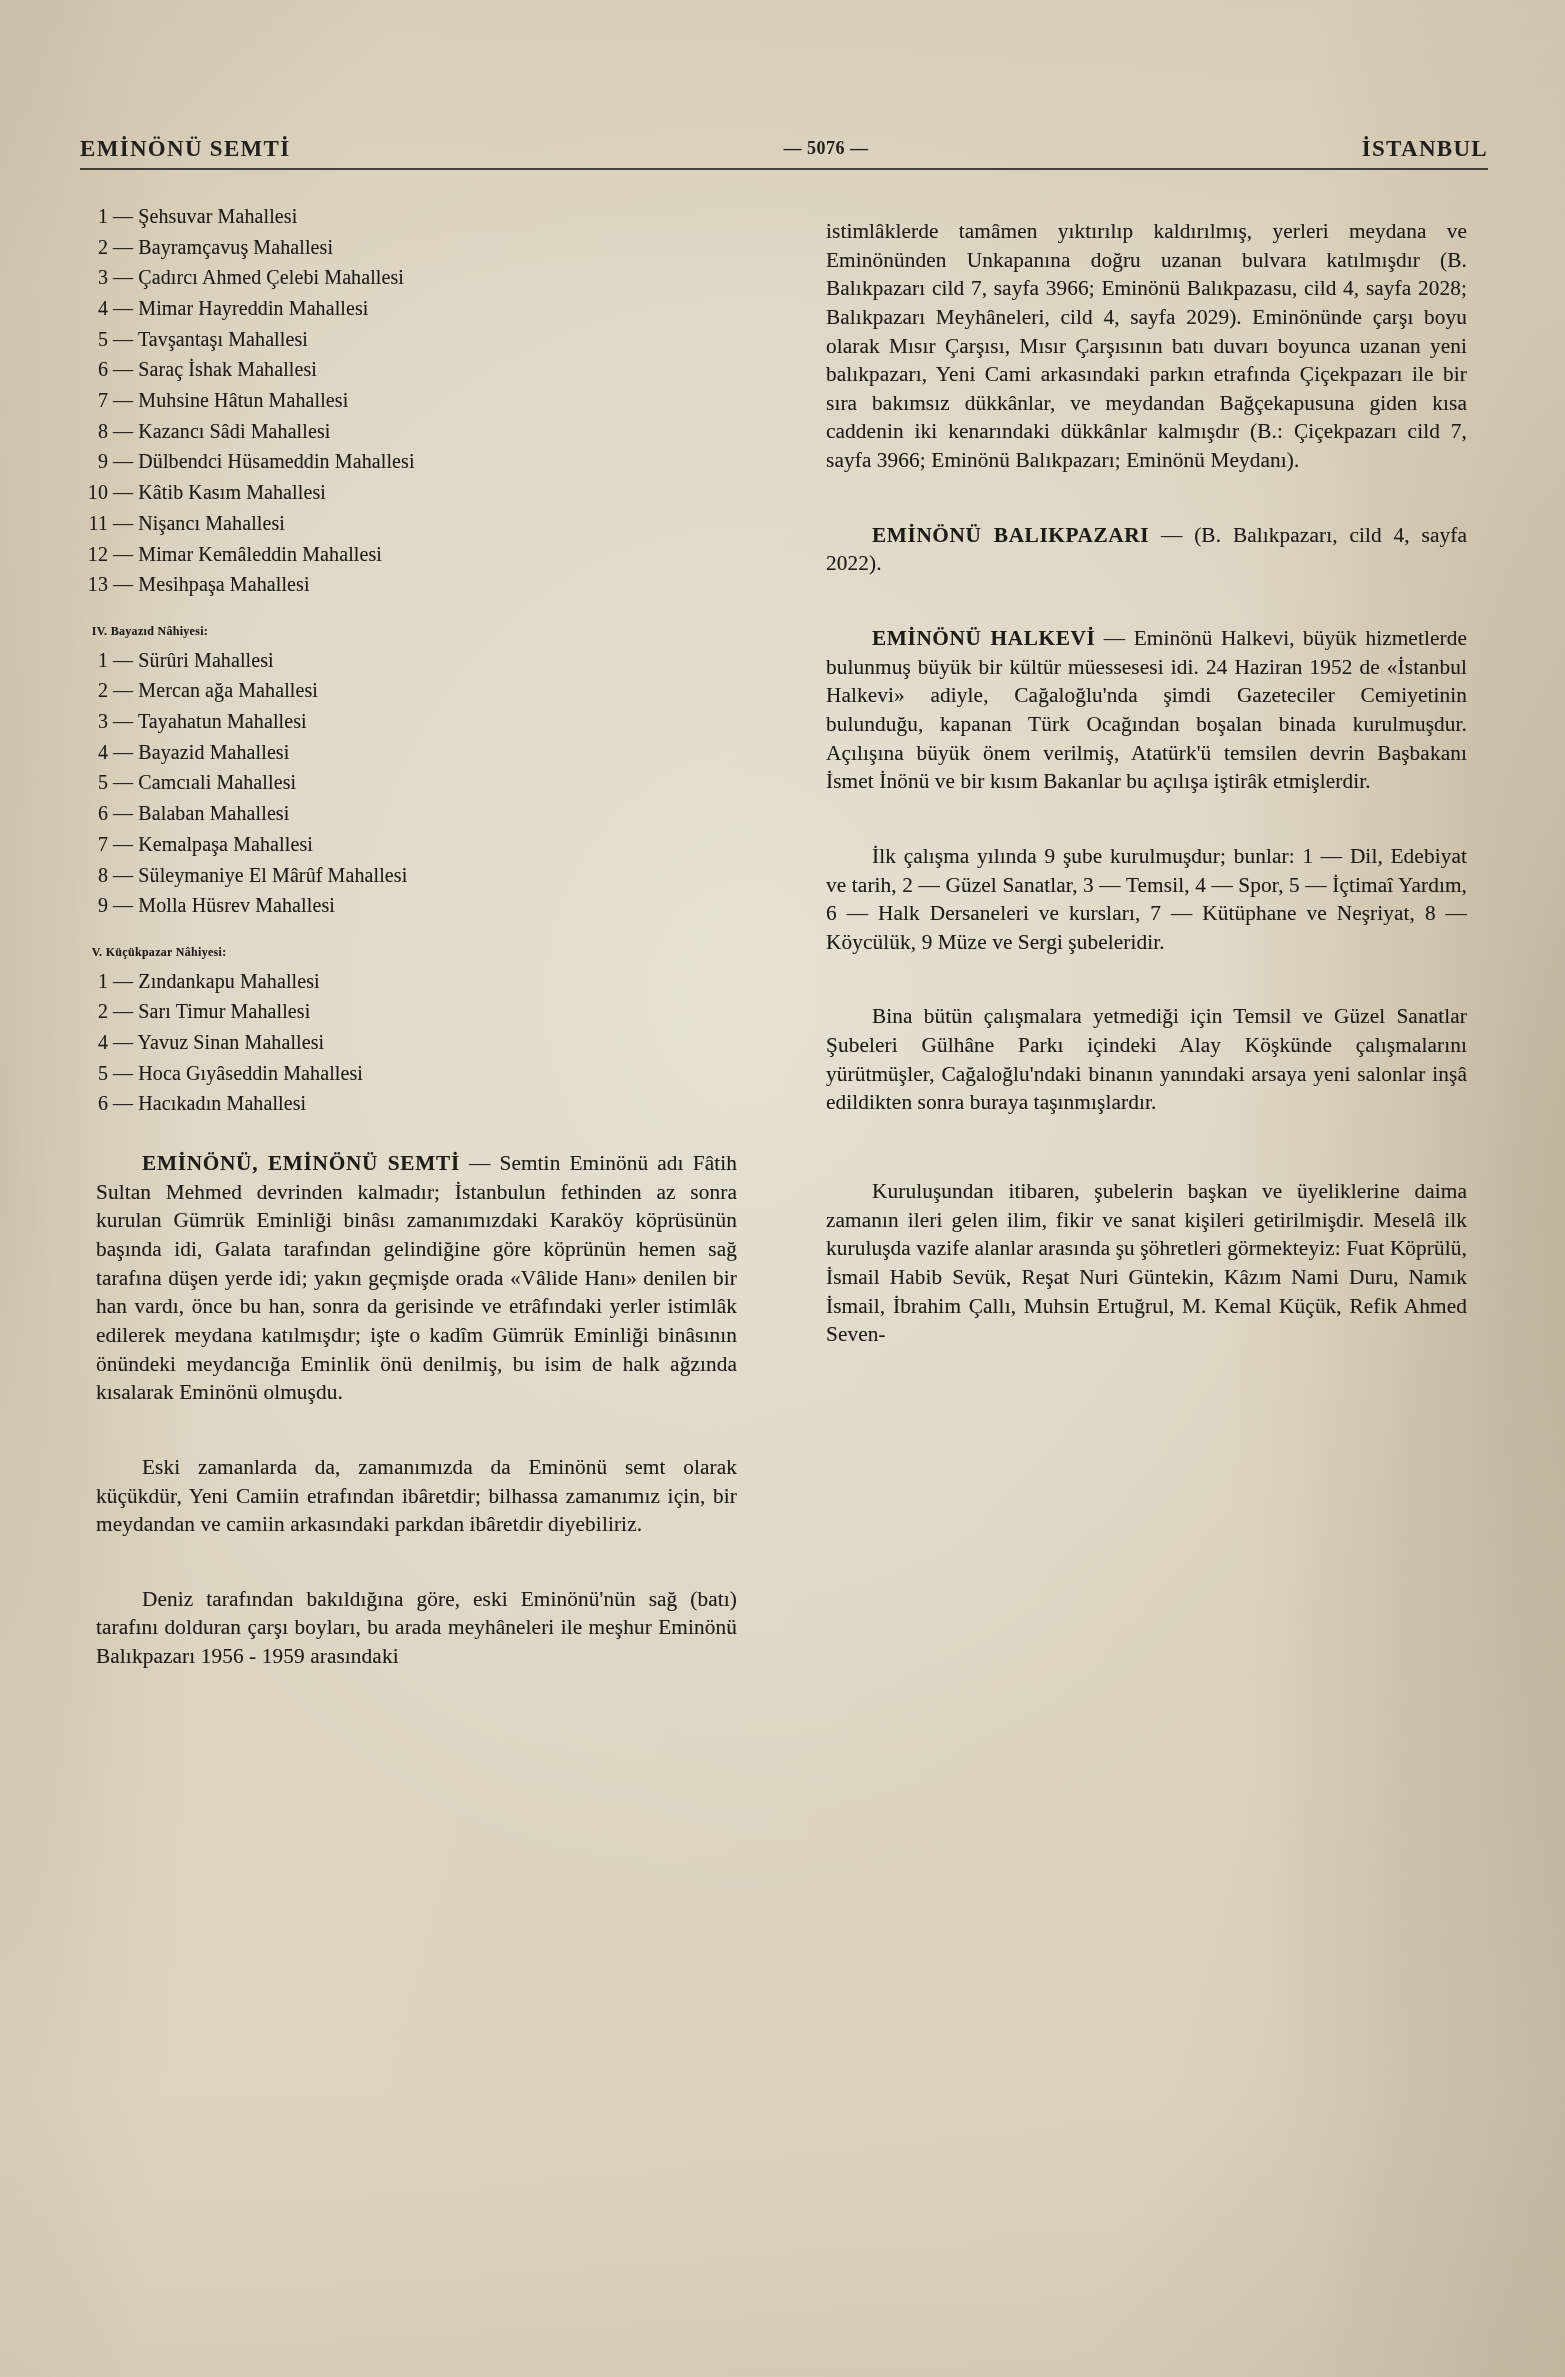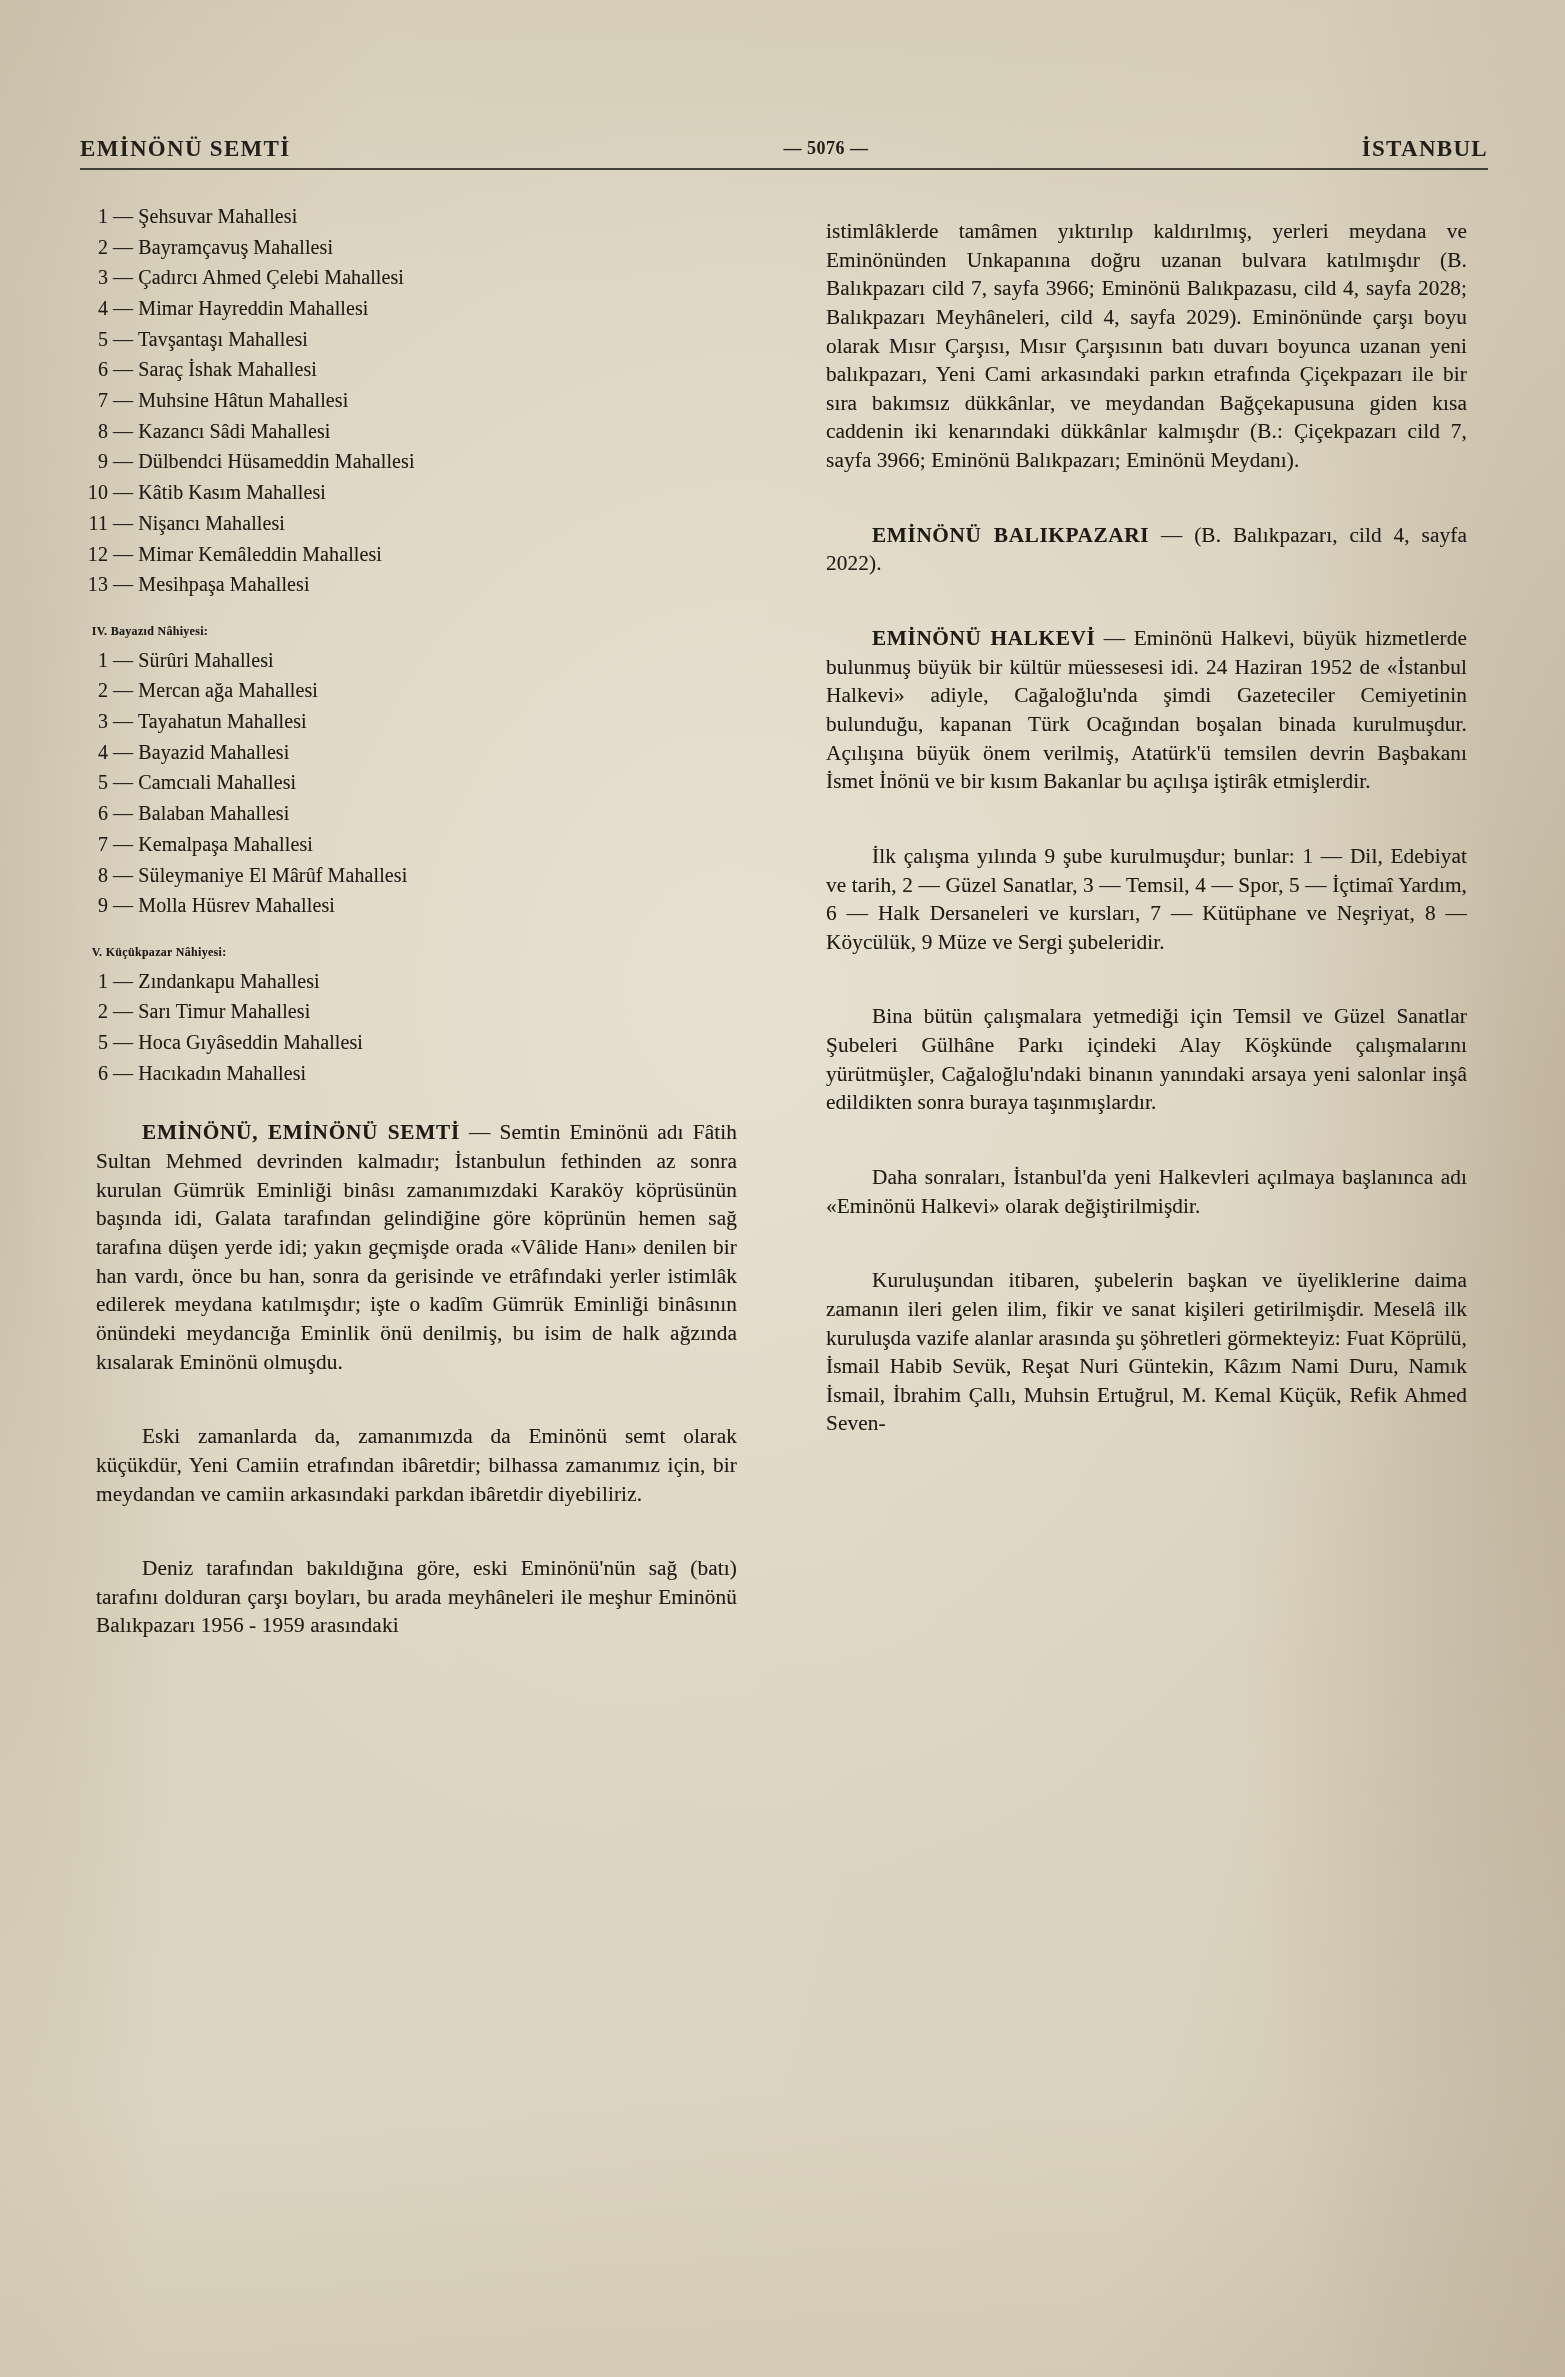--- a/index.html
+++ b/index.html
@@ -169,20 +169,21 @@
           <li><span class="num">7</span> — <span>Kemalpaşa Mahallesi</span></li>
           <li><span class="num">8</span> — <span>Süleymaniye El Mârûf Mahallesi</span></li>
           <li><span class="num">9</span> — <span>Molla Hüsrev Mahallesi</span></li>
         </ul>
 
         <div class="sec-head">V.  Küçükpazar Nâhiyesi:</div>
 
         <ul class="list">
           <li><span class="num">1</span> — <span>Zındankapu Mahallesi</span></li>
           <li><span class="num">2</span> — <span>Sarı Timur Mahallesi</span></li>
+          <li><span class="num">4</span> — <span>Yavuz Sinan Mahallesi</span></li>
           <li><span class="num">5</span> — <span>Hoca Gıyâseddin Mahallesi</span></li>
           <li><span class="num">6</span> — <span>Hacıkadın Mahallesi</span></li>
         </ul>
 
         <div class="para-spacer"></div>
 
         <p class="body indent"><span class="entry-title">EMİNÖNÜ,  EMİNÖNÜ SEMTİ</span><span> — Semtin Eminönü adı Fâtih Sultan Mehmed devrinden kalmadır; İstanbulun fethinden az sonra kurulan Gümrük Eminliği binâsı zamanımızdaki Karaköy köprüsünün başında idi,  Galata tarafından gelindiğine göre köprünün hemen sağ tarafına düşen yerde idi; yakın geçmişde orada «Vâlide Hanı» denilen  bir han vardı, önce bu han, sonra da gerisinde ve etrâfındaki yerler istimlâk edilerek meydana katılmışdır; işte o kadîm Gümrük Eminliği binâsının önündeki meydancığa Eminlik önü denilmiş, bu isim de halk ağzında kısalarak Eminönü olmuşdu.</span></p>
 
         <div class="para-spacer"></div>
 
@@ -208,21 +209,20 @@
         <div class="para-spacer"></div>
 
         <p class="body indent">İlk çalışma yılında 9 şube   kurulmuşdur; bunlar: 1 — Dil, Edebiyat ve tarih, 2 — Güzel Sanatlar, 3 — Temsil, 4 — Spor, 5 — İçtimaî Yardım, 6 — Halk Dersaneleri ve kursları, 7 — Kütüphane ve Neşriyat, 8 — Köycülük, 9 Müze ve Sergi şubeleridir.</p>
 
         <div class="para-spacer"></div>
 
         <p class="body indent">Bina bütün   çalışmalara   yetmediği için Temsil ve Güzel Sanatlar   Şubeleri   Gülhâne Parkı içindeki Alay Köşkünde çalışmalarını yürütmüşler, Cağaloğlu'ndaki binanın yanındaki arsaya yeni salonlar inşâ edildikten sonra buraya taşınmışlardır.</p>
 
         <div class="para-spacer"></div>
 
-        <p class="body indent">Daha sonraları, İstanbul'da   yeni Halkevleri açılmaya başlanınca adı «Eminönü Halkevi» olarak değiştirilmişdir.</p>
 
         <div class="para-spacer"></div>
 
         <p class="body indent">Kuruluşundan itibaren,  şubelerin başkan ve üyeliklerine daima zamanın ileri gelen ilim, fikir ve sanat kişileri getirilmişdir. Meselâ ilk kuruluşda vazife alanlar arasında şu şöhretleri görmekteyiz: Fuat Köprülü,  İsmail Habib Sevük, Reşat Nuri Güntekin, Kâzım Nami Duru, Namık İsmail, İbrahim Çallı, Muhsin Ertuğrul, M. Kemal Küçük, Refik Ahmed Seven-</p>
       </div>
 
     </div>
   </div>
 </div>
 

